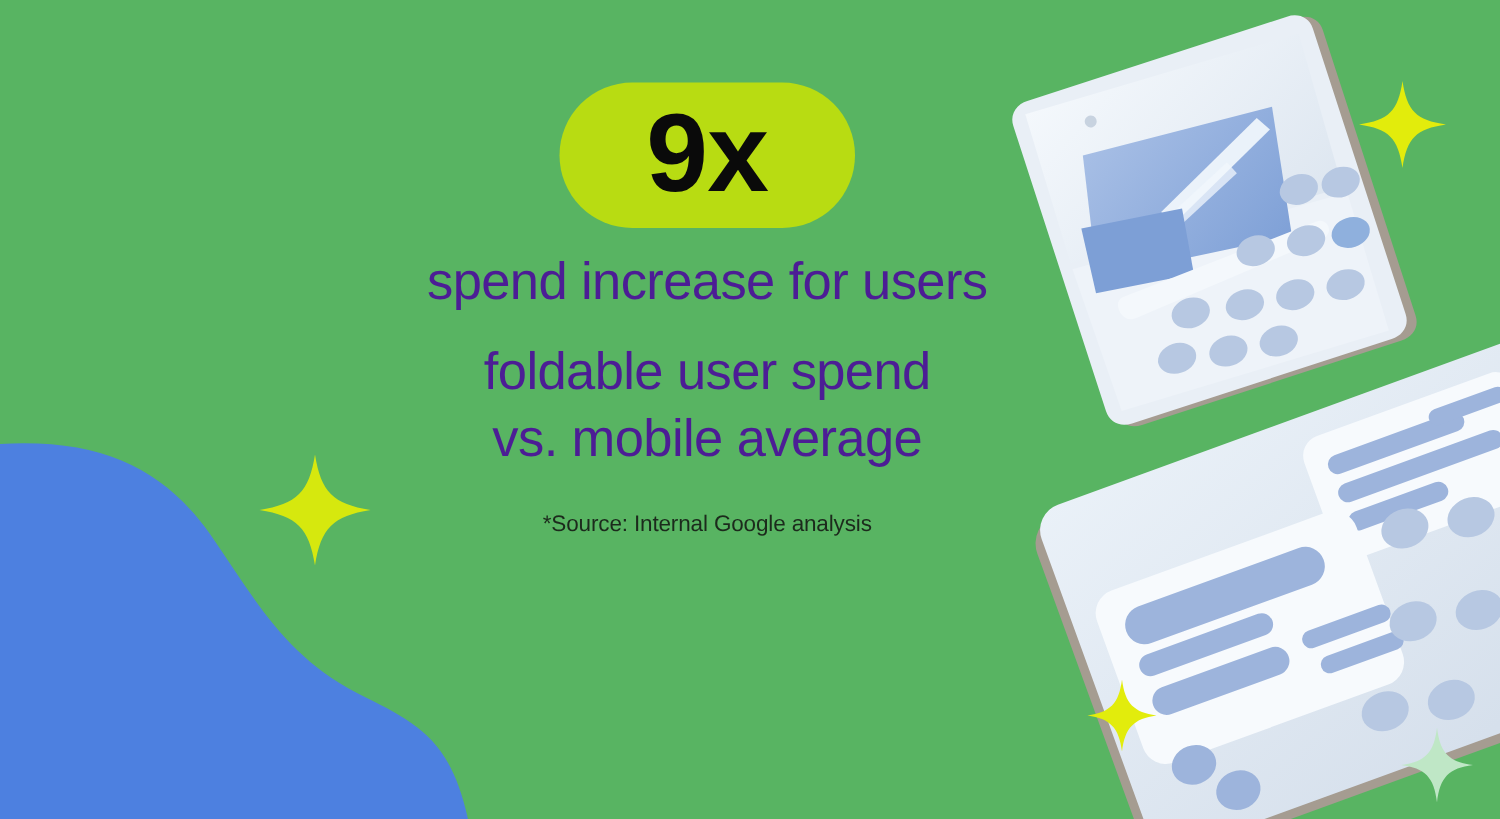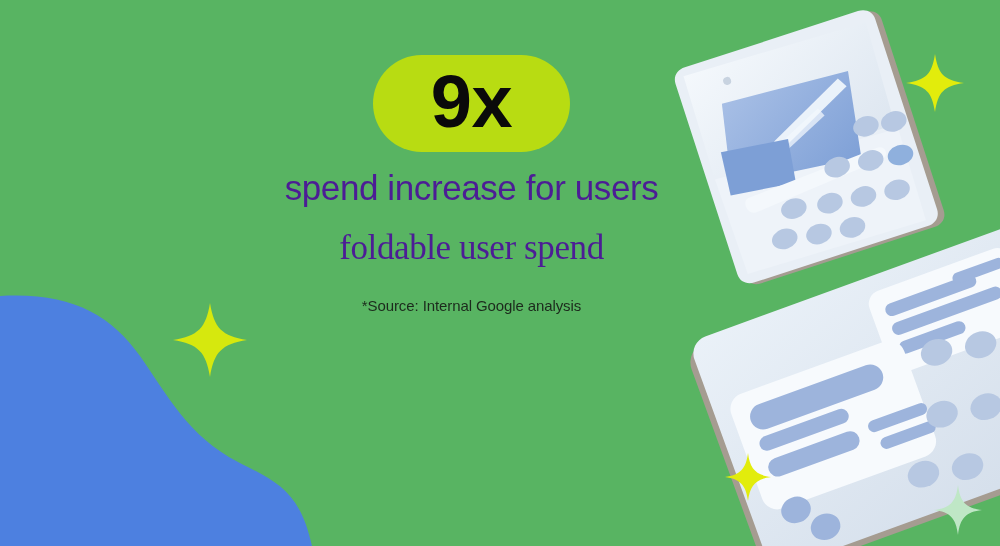--- a/index.html
+++ b/index.html
@@ -70,21 +70,21 @@
 
   .caption {
     color: #4c1d95;
     font-size: 35px;
     line-height: 1.28;
     text-align: center;
     font-weight: 400;
     letter-spacing: -0.4px;
   }
   .caption-1 { margin-top: 14px; }
-  .caption-2 { margin-top: 15px; font-family: Liberation Serif, serif; }
+  .caption-2 { margin-top: 15px; }
   .caption .line { display: block; white-space: nowrap; }
 
   .source {
     color: #1c2a1c;
     font-size: 15px;
     letter-spacing: -0.1px;
     margin-top: 26px;
     text-align: center;
   }
 </style>
@@ -237,19 +237,20 @@
         <span>9x</span>
       </div>
       <div class="caption caption-1">
         <span class="line">spend increase for users</span>
       </div>
     </div>
 
     <div class="stat-block">
       <div class="caption caption-2">
         <span class="line">foldable user spend</span>
+        <span class="line">vs. mobile average</span>
       </div>
     </div>
 
     <div class="source">*Source: Internal Google analysis</div>
 
   </div>
 </div>
 
 </body></html>

